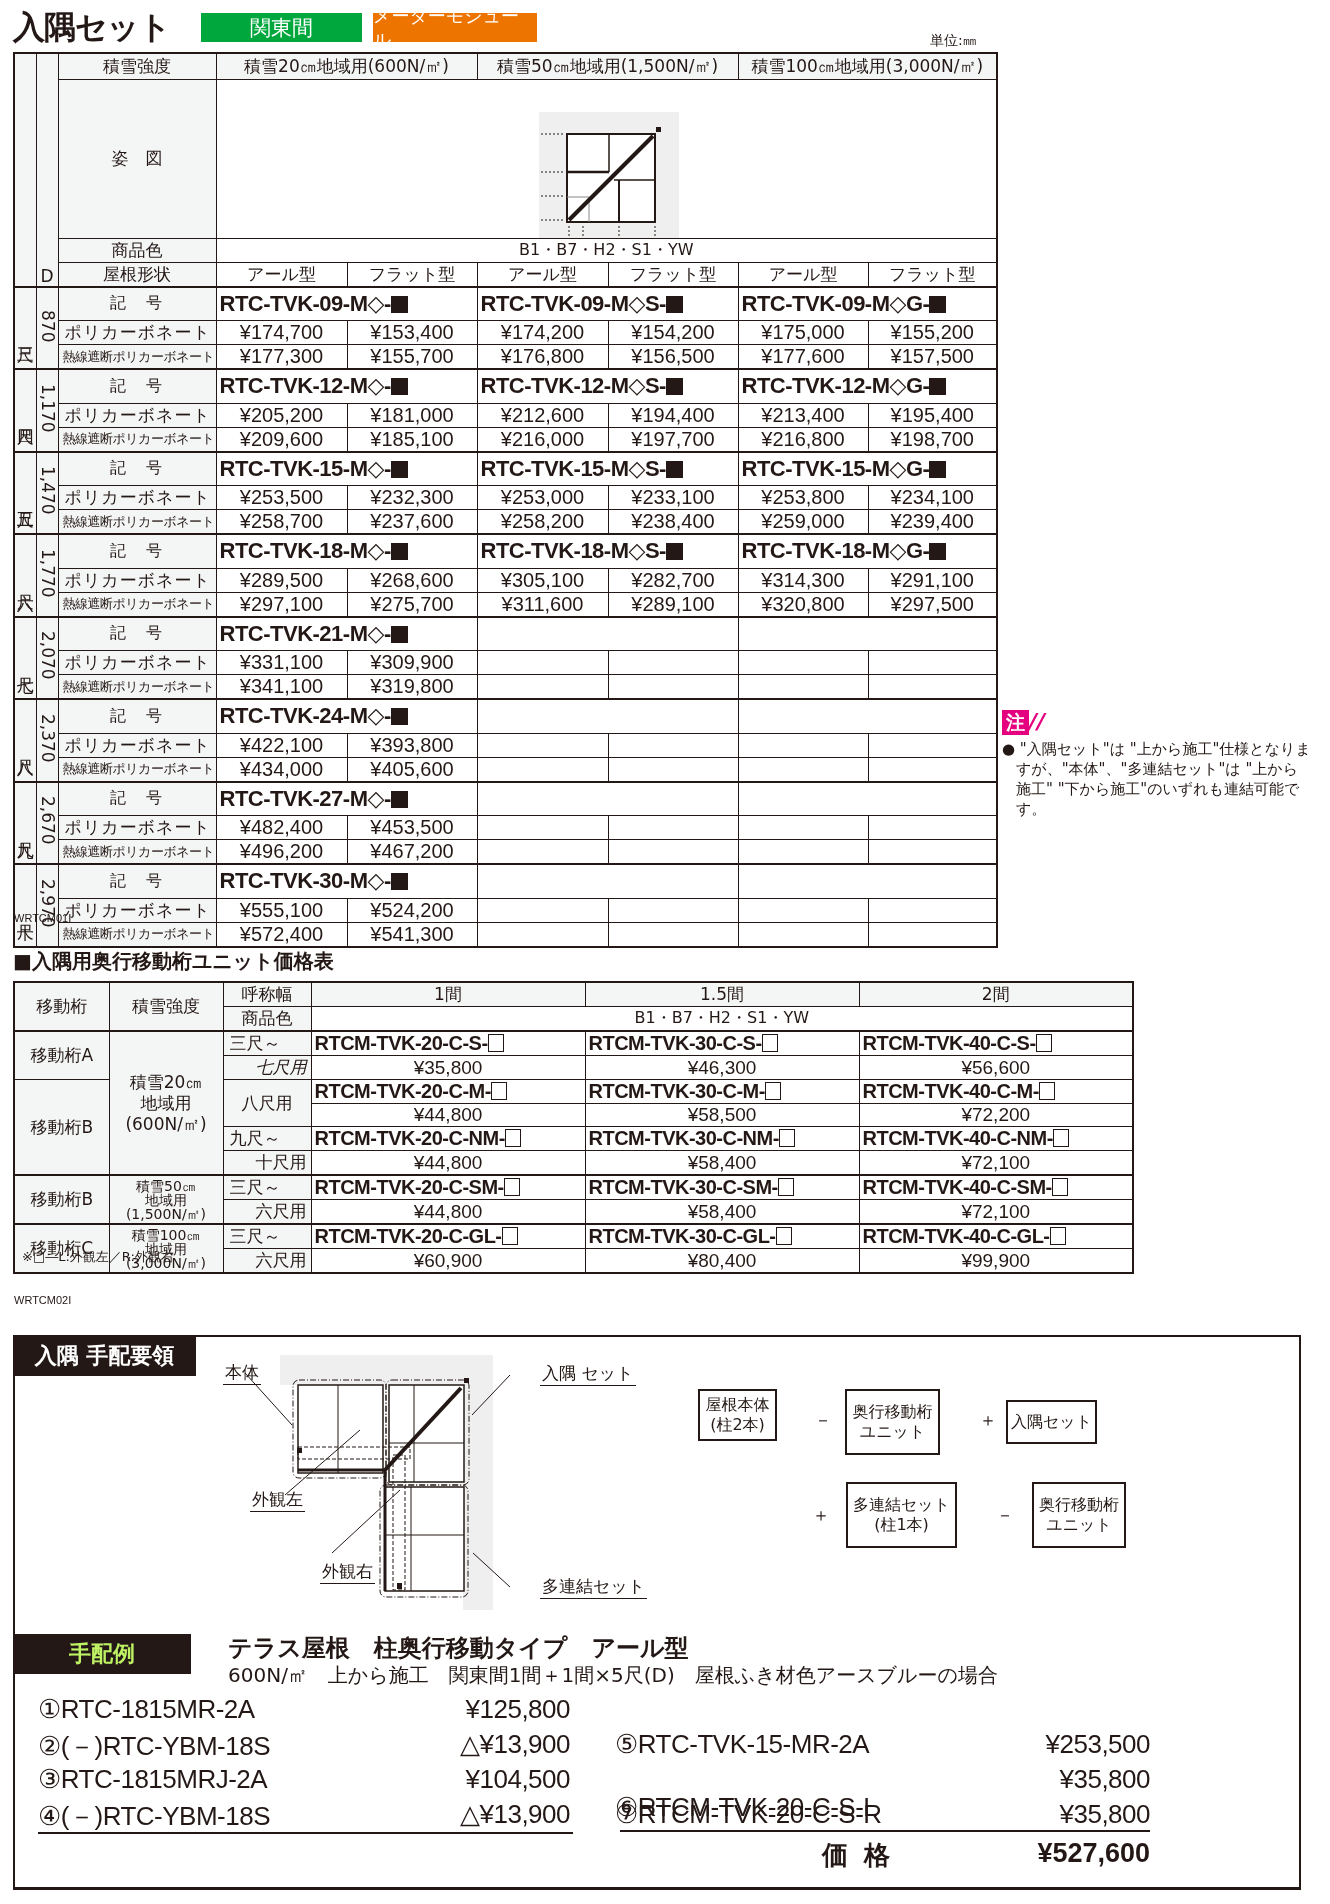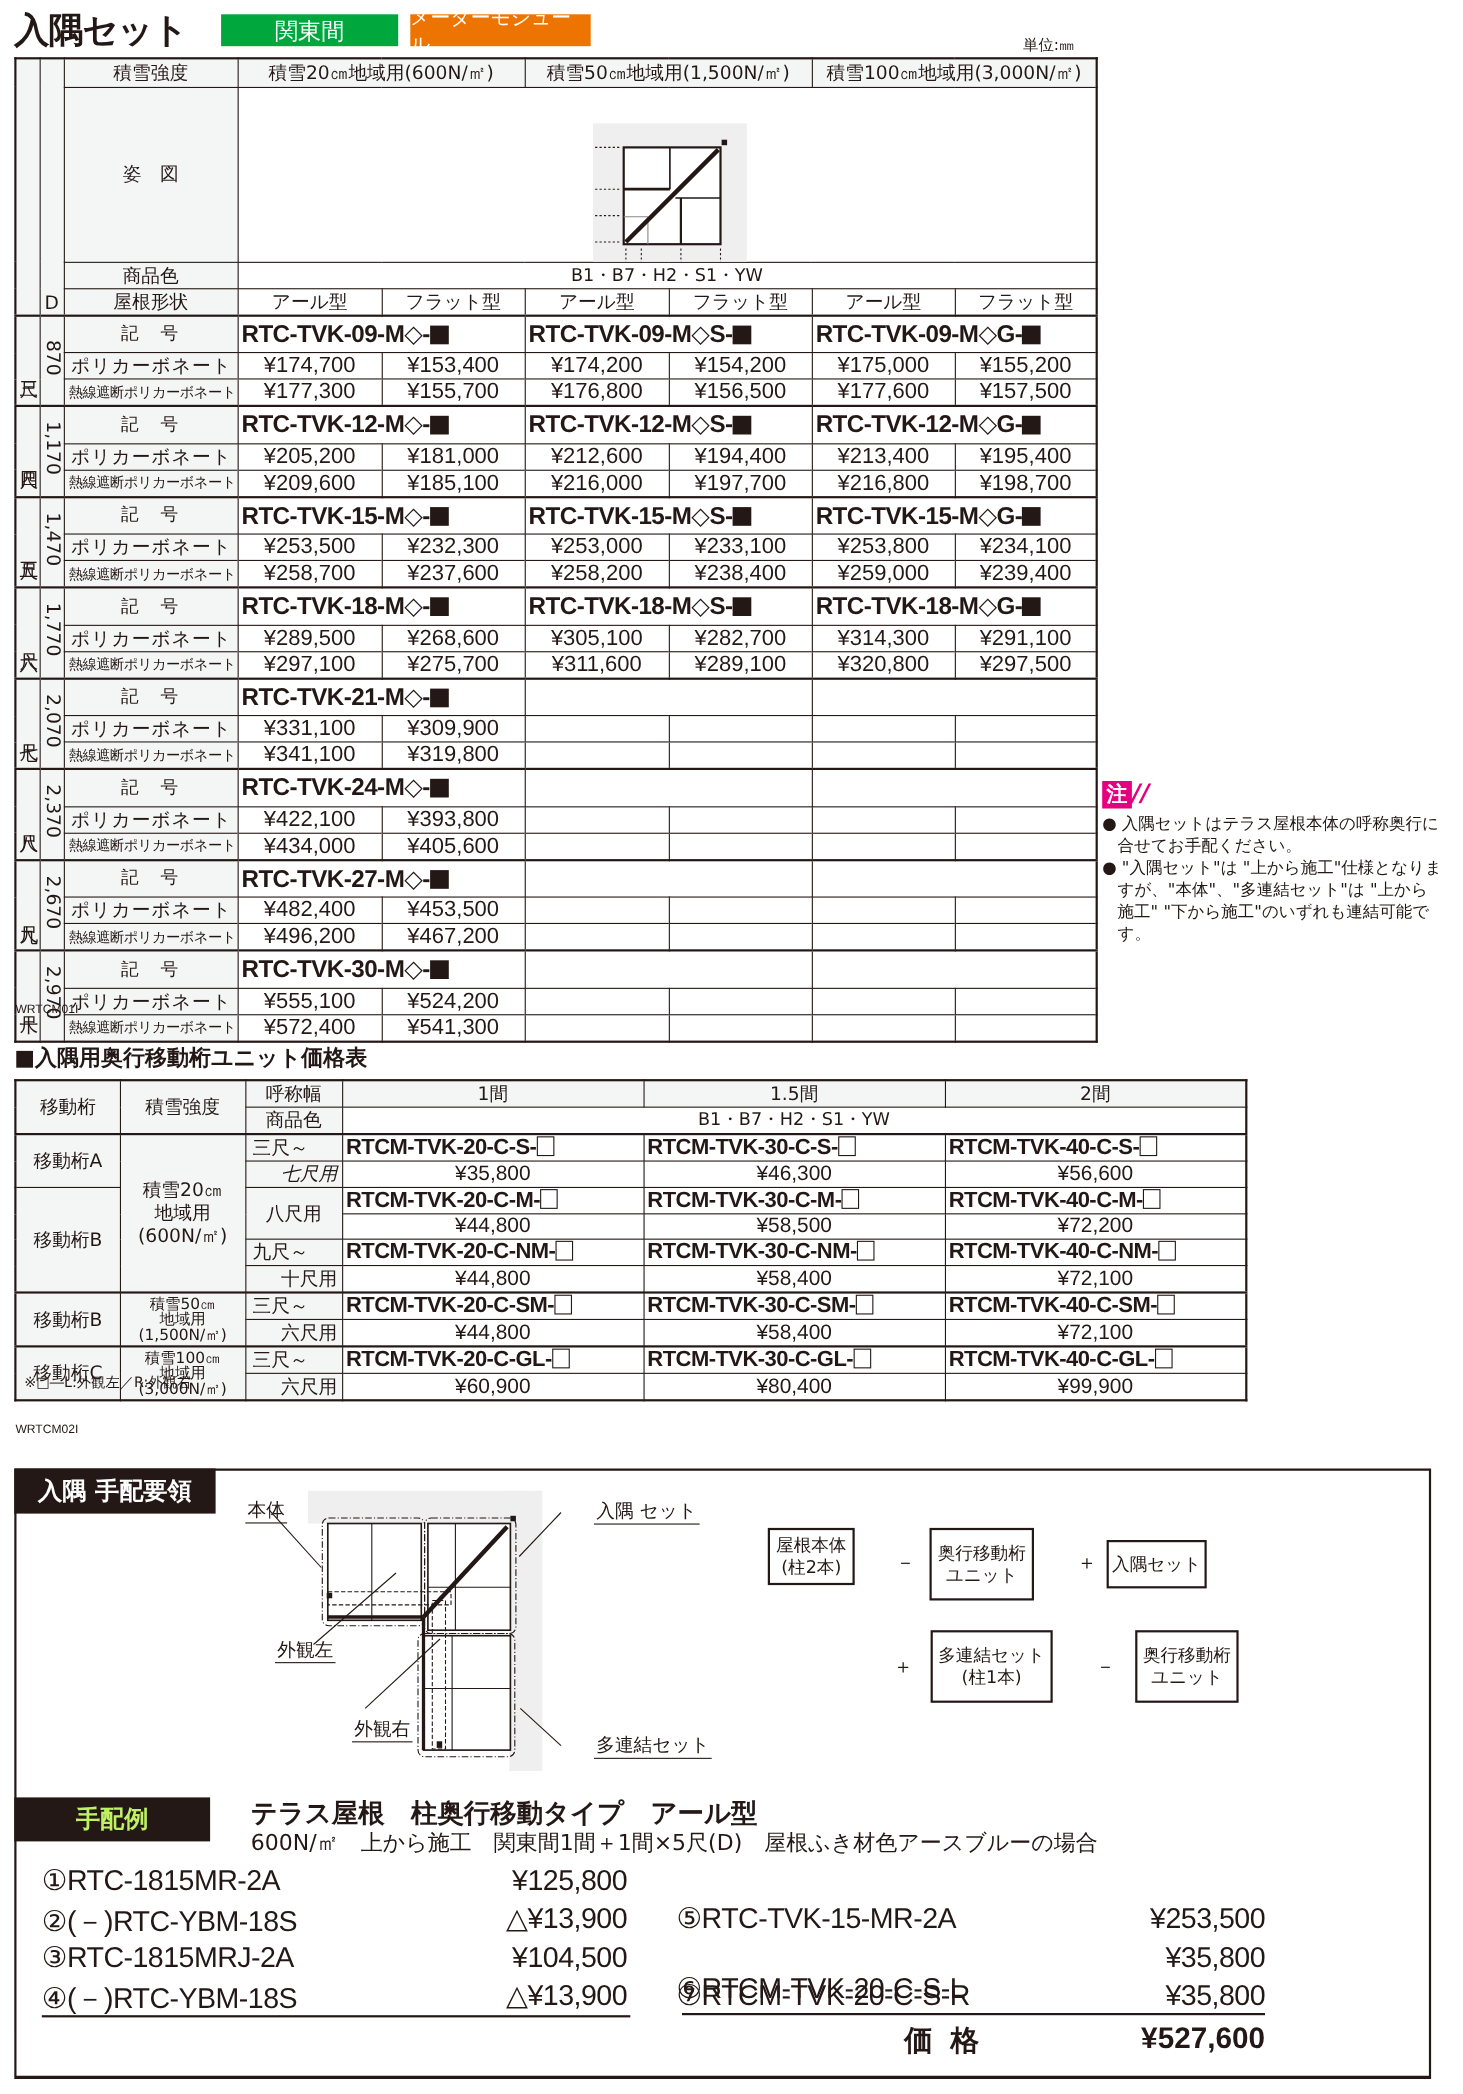--- a/index.html
+++ b/index.html
@@ -345,21 +345,20 @@
     <td class="price b-h5"></td>
   </tr>
 </tbody>
 </table>
 
 <div class="abs code-lbl" style="left:14px;top:912px;">WRTCM01I</div>
 
 <div class="abs note">
   <div><span class="note-mark">注</span><span class="note-slash">//</span></div>
   <ul>
-    <li>● <span>入隅セットはテラス屋根本体の呼称奥行に合せてお手配ください。</span></li>
     <li>● <span>"入隅セット"は "上から施工"仕様となりますが、"本体"、"多連結セット"は "上から施工" "下から施工"のいずれも連結可能です。</span></li>
   </ul>
 </div>
 
 <div class="abs sec2">■入隅用奥行移動桁ユニット価格表</div>
 <table id="t2">
   <colgroup>
     <col style="width:95px">
       <col style="width:114px">
       <col style="width:88px">

